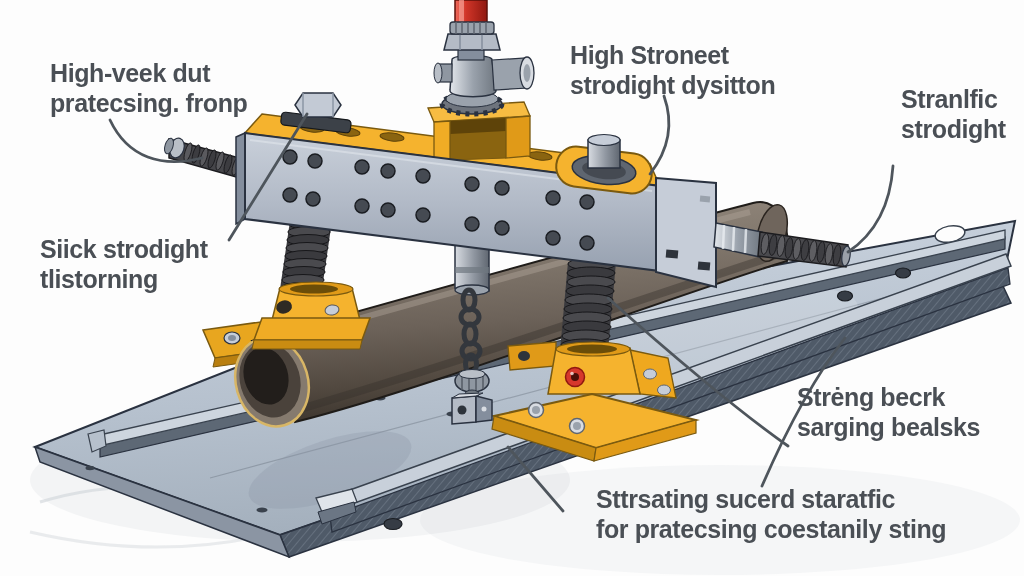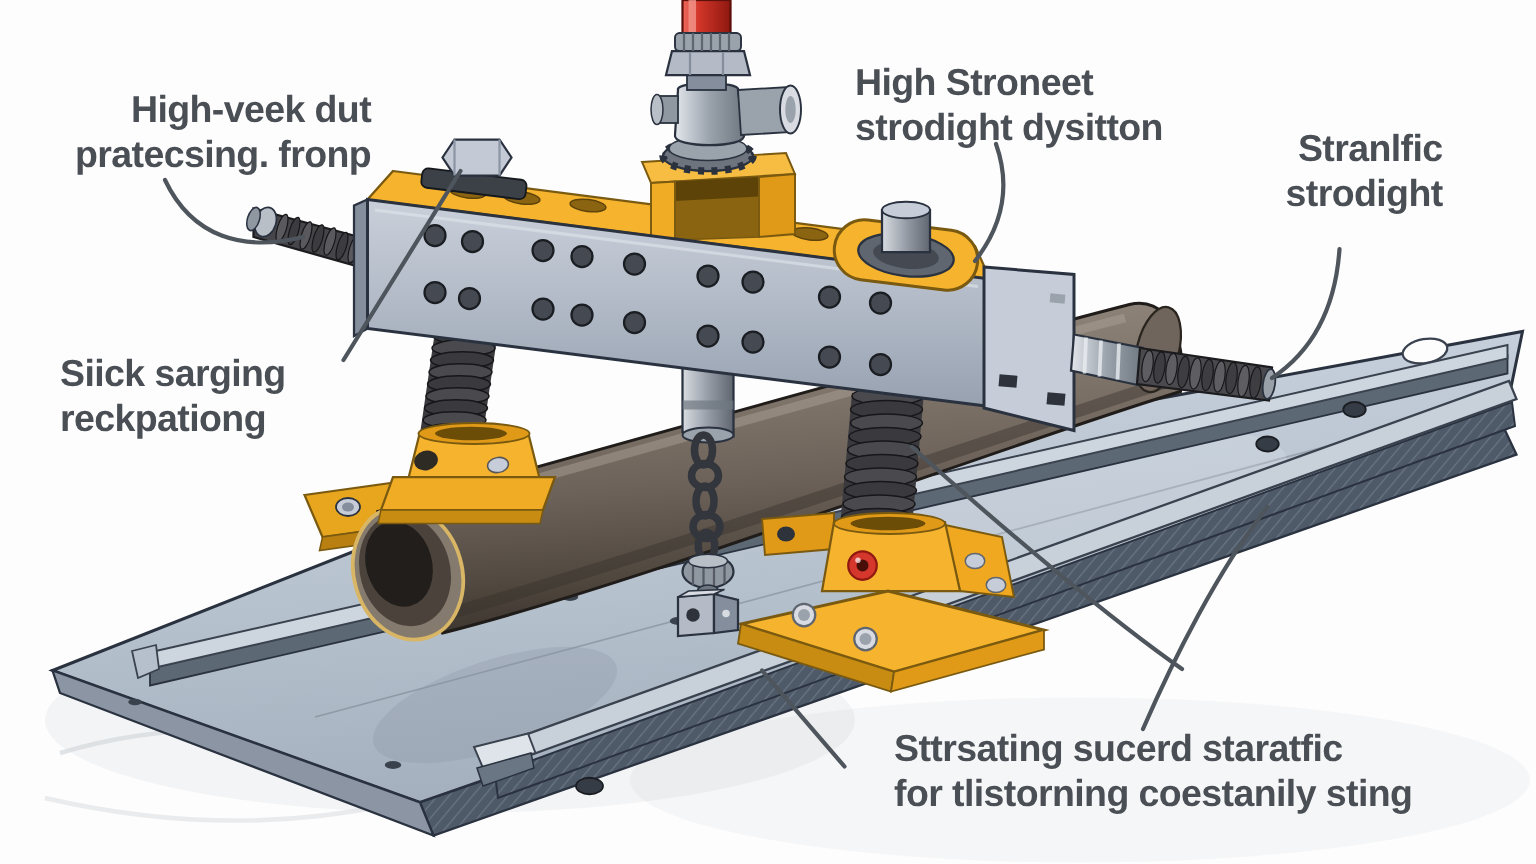--- a/index.html
+++ b/index.html
@@ -335,34 +335,38 @@
     <path d="M110,120 C128,158 162,168 202,158"></path>
     <path d="M664,96 C676,130 664,156 650,174"></path>
     <path d="M893,166 C890,210 872,236 848,252"></path>
     <path d="M229,240 L307,114"></path>
     <path d="M608,298 C668,352 742,414 788,446"></path>
     <path d="M508,447 L563,511"></path>
     <path d="M845,338 C812,380 782,440 762,486"></path>
   </g>
 </svg>
 
-<div class="lbl" style="left:50px;top:58px;text-align:right;">
+<div class="lbl" style="left:50px;top:58px;">
   <span>High-veek dut</span>
   <span>pratecsing. fronp</span>
 </div>
 <div class="lbl center" style="left:570px;top:40px;width:250px;">
   <span>High Stroneet</span>
   <span>strodight dysitton</span>
 </div>
-<div class="lbl" style="left:857px;top:84px;text-align:right;">
+<div class="lbl" style="left:901px;top:84px;">
   <span>Stranlfic</span>
   <span>strodight</span>
 </div>
 <div class="lbl" style="left:40px;top:234px;">
-  <span>Siick sarging</span>
-  <span>reckpationg</span>
+  <span>Siick strodight</span>
+  <span>tlistorning</span>
+</div>
+<div class="lbl" style="left:797px;top:382px;">
+  <span>Strėng becrk</span>
+  <span>sarging bealsks</span>
 </div>
 <div class="lbl" style="left:575px;top:484px;margin-left:21px;">
   <span>Sttrsating sucerd staratfic</span>
-  <span>for tlistorning coestanily sting</span>
+  <span>for pratecsing coestanily sting</span>
 </div>
 
 </div>
 
 </body></html>

